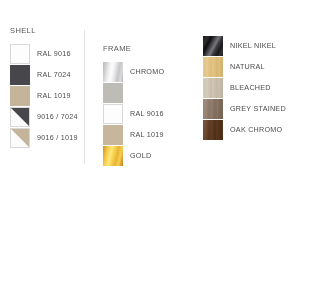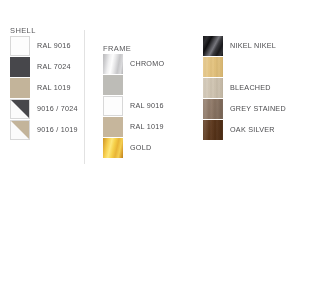--- a/index.html
+++ b/index.html
@@ -29,21 +29,21 @@
   #col-shell  { left: 10px;  top: 26px; width: 74px; }
   #col-frame  { left: 103px; top: 44px; width: 95px; }
   #col-handle { left: 203px; top: 36px; width: 97px; }
 
   .col-title {
     font-size: 7.5px;
     letter-spacing: 0.4px;
     color: #58585b;
     line-height: 10px;
     height: 10px;
-    margin-bottom: 0;
+    margin-bottom: 8px;
     white-space: nowrap;
   }
 
   
   #divider {
     position: absolute;
     left: 84px;
     top: 30px;
     width: 1px;
     height: 134px;
@@ -261,20 +261,21 @@
           </span>
           <span class="row-label">NIKEL NIKEL</span>
         </div>
         <div class="row">
           <span class="swatch">
             <span class="fill-veneer" style="background: rgb(227, 192, 119);">
               <span class="grain"></span>
               <span class="sheen"></span>
             </span>
           </span>
+          <span class="row-label">NATURAL</span>
         </div>
         <div class="row">
           <span class="swatch">
             <span class="fill-veneer" style="background: rgb(205, 193, 173);">
               <span class="grain"></span>
               <span class="sheen"></span>
             </span>
           </span>
           <span class="row-label">BLEACHED</span>
         </div>
@@ -287,18 +288,18 @@
           </span>
           <span class="row-label">GREY STAINED</span>
         </div>
         <div class="row">
           <span class="swatch">
             <span class="fill-wood" style="background: rgb(90, 52, 24);">
               <span class="grain"></span>
               <span class="sheen"></span>
             </span>
           </span>
-          <span class="row-label">OAK SILVER</span>
+          <span class="row-label">OAK CHROMO</span>
         </div>
       </div>
   </div>
 
 </div>
 
 </body></html>

